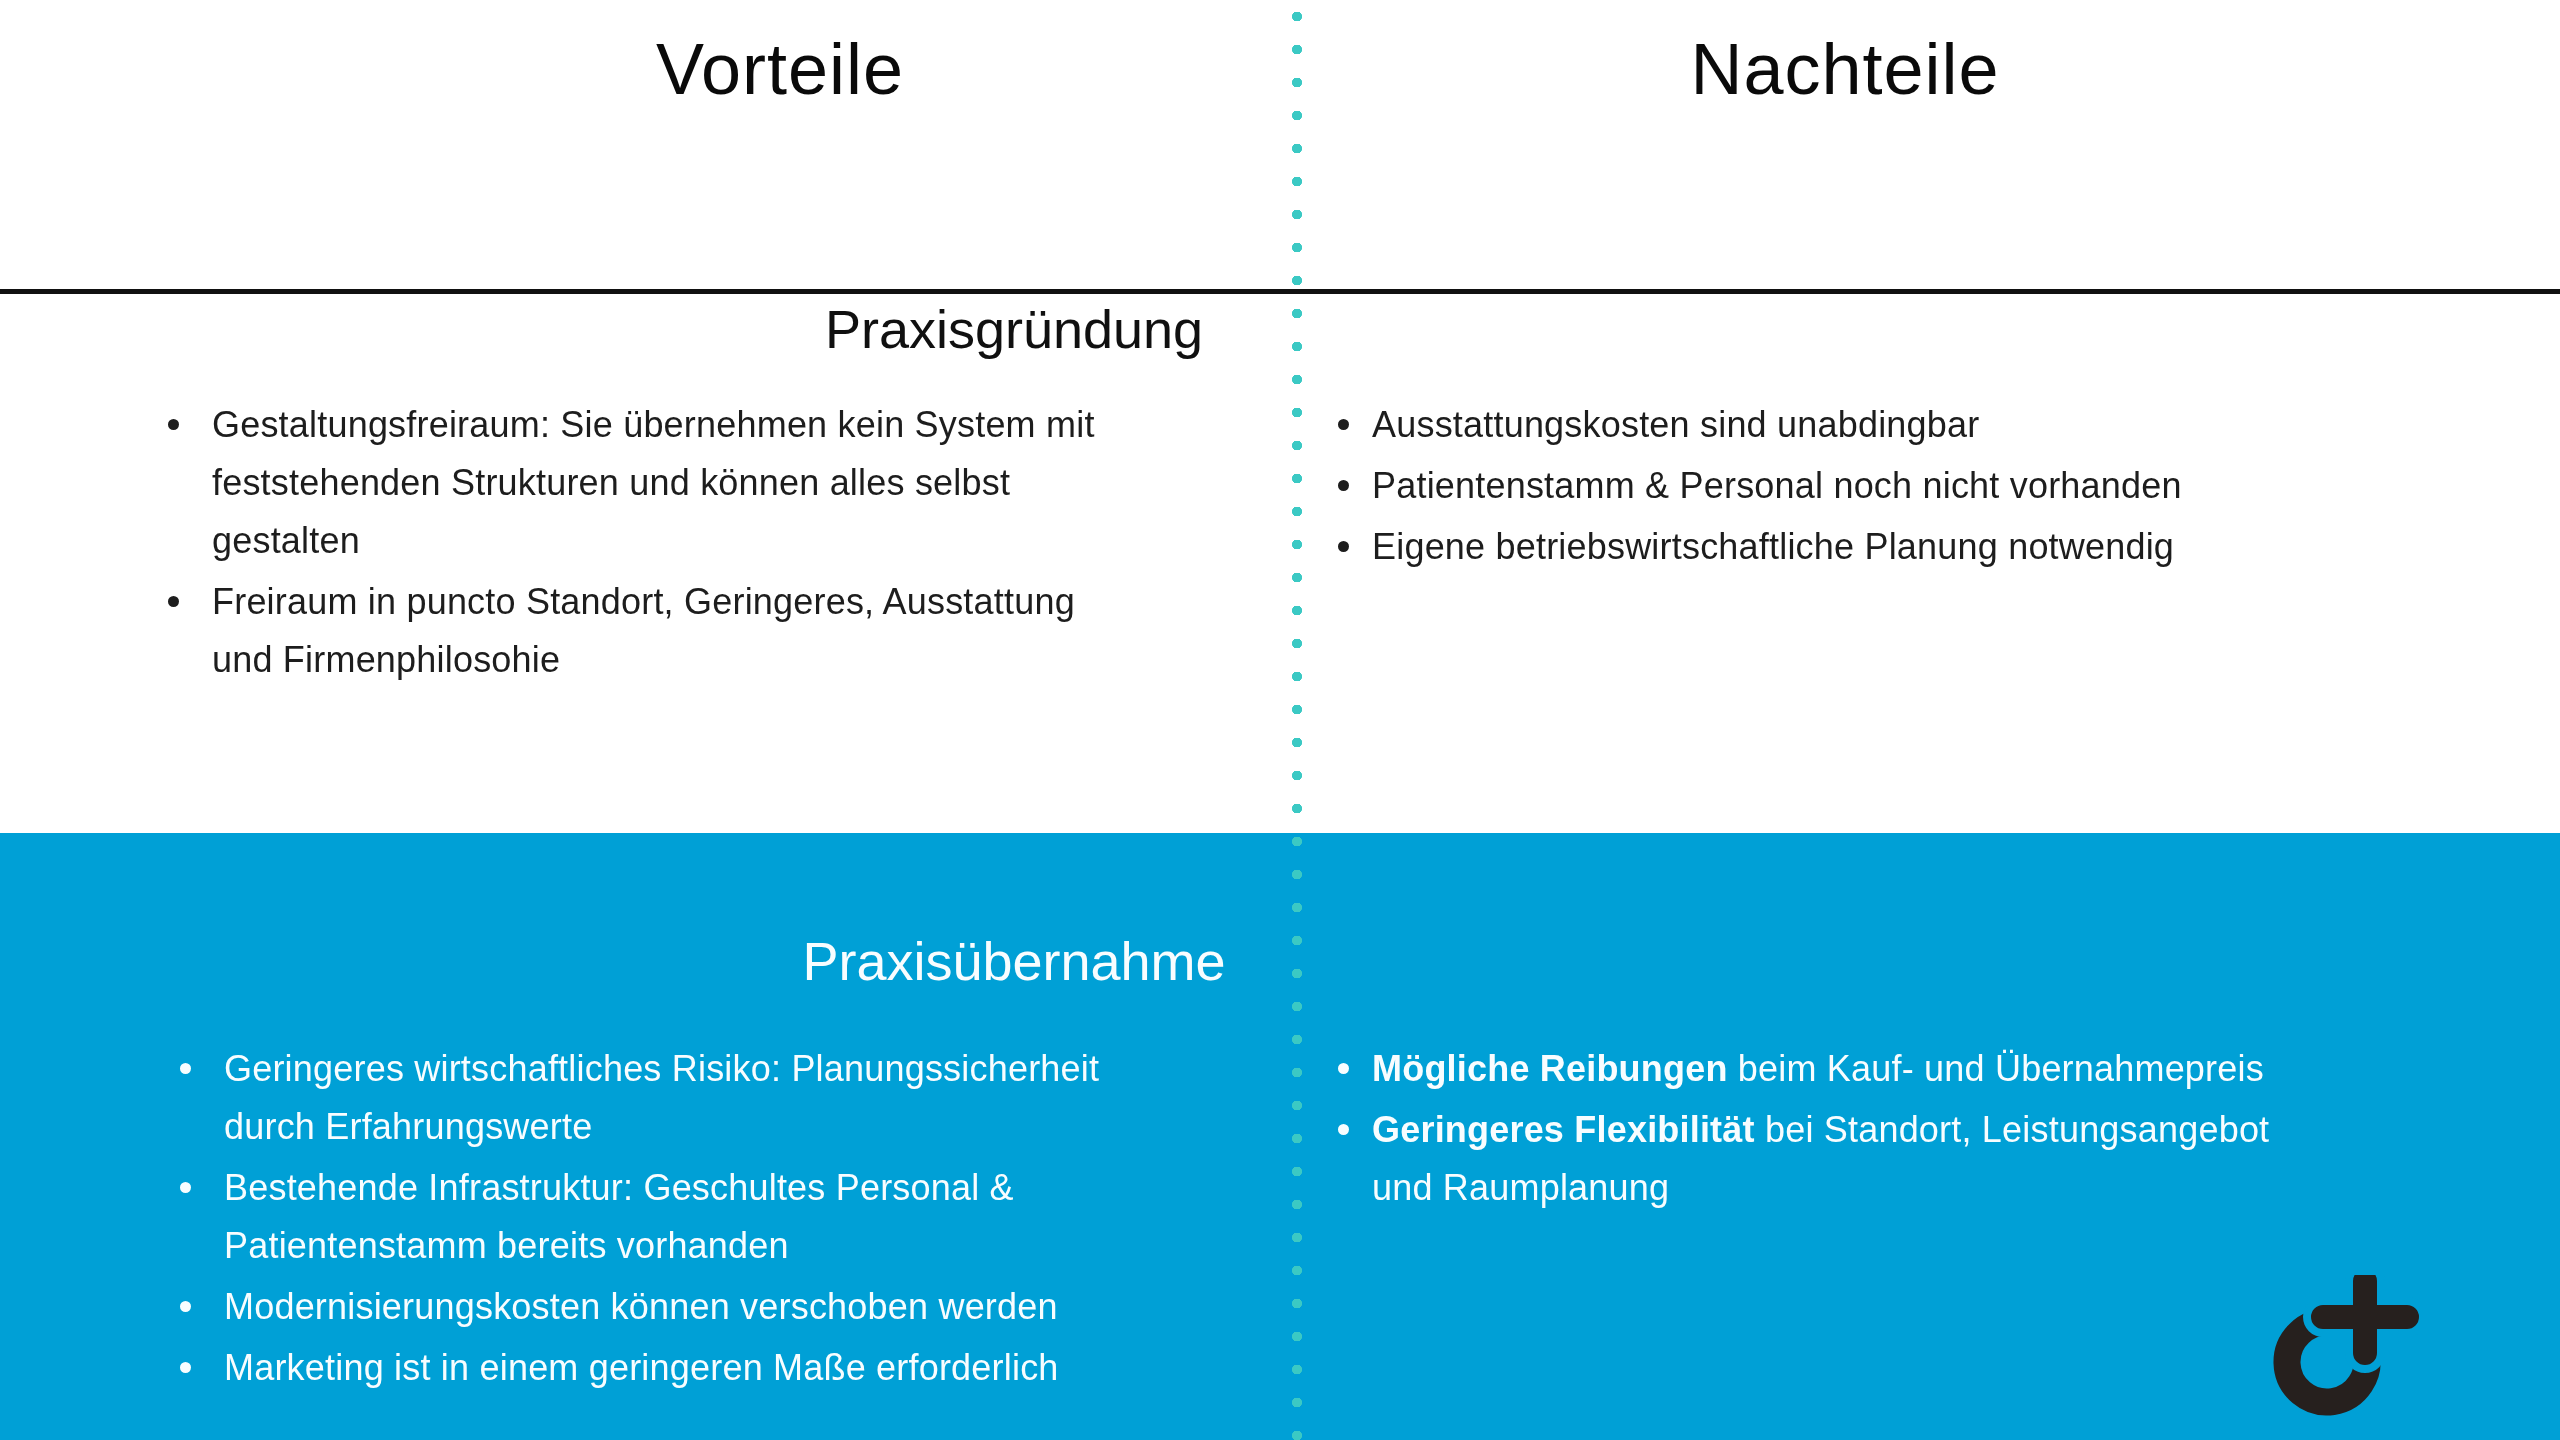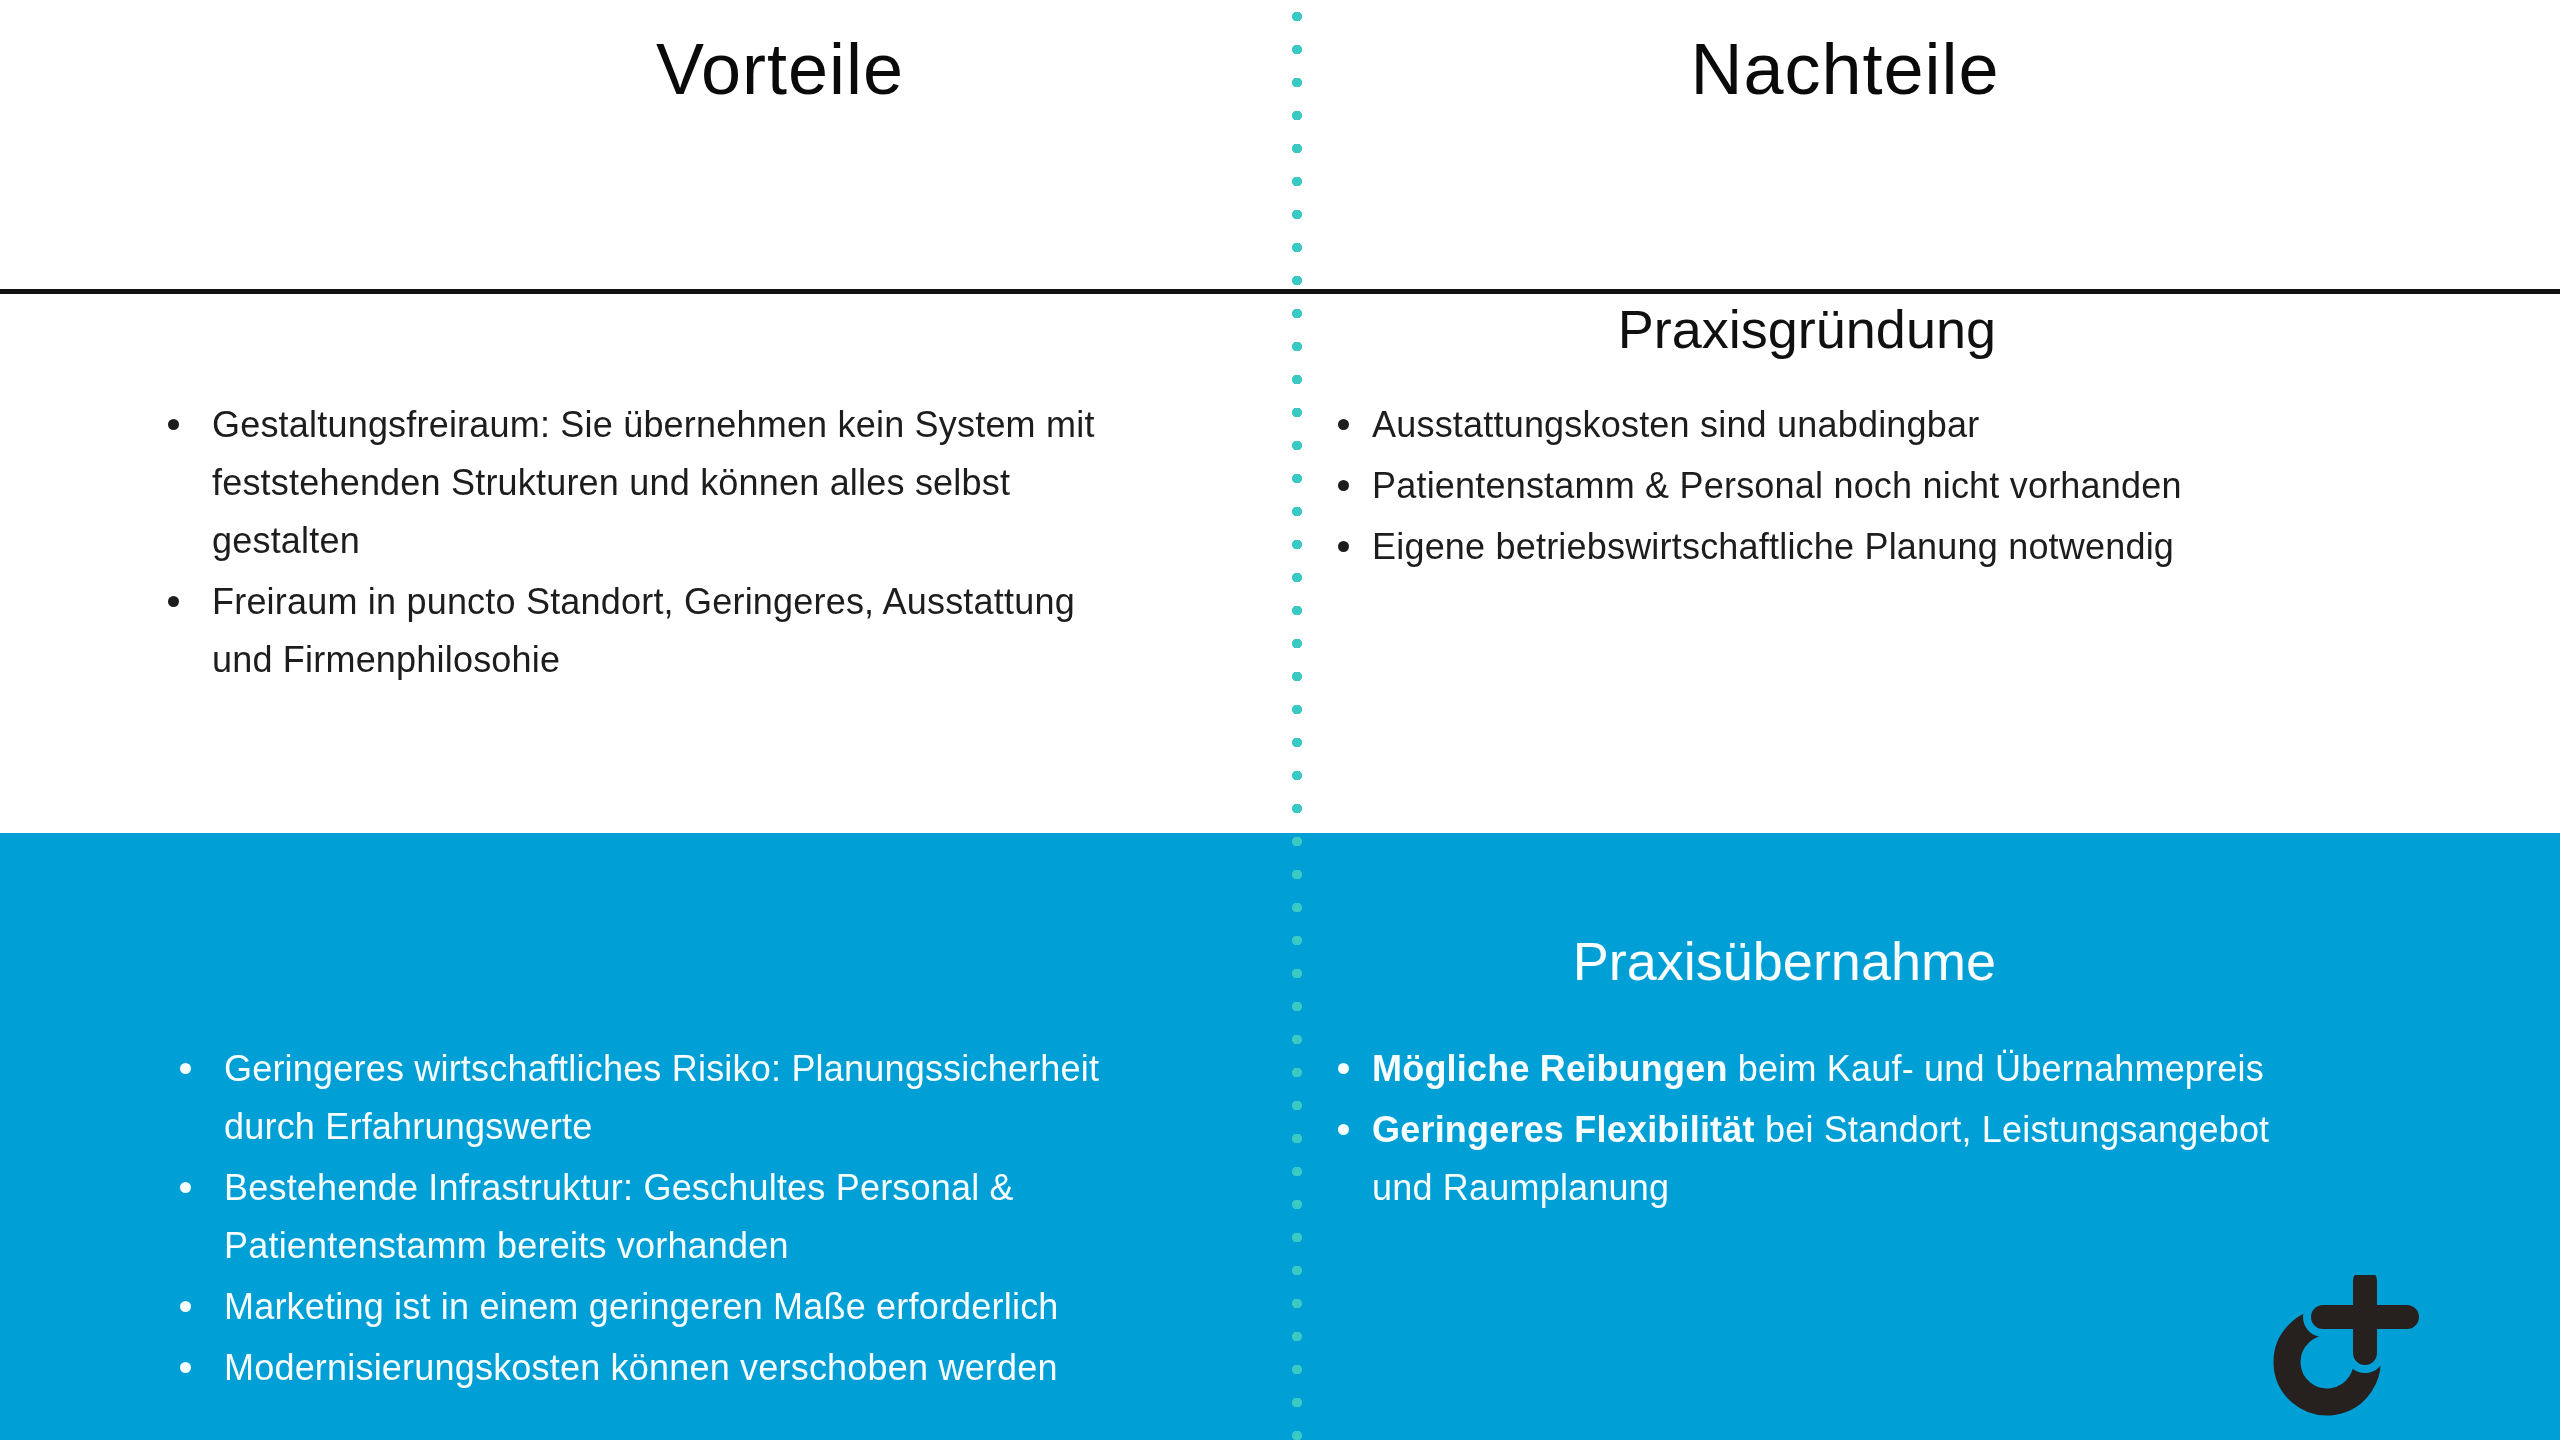--- a/index.html
+++ b/index.html
@@ -32,21 +32,21 @@
 
   .header-title {
     position: absolute; top: 26px; font-size: 72px; line-height: 1.2;
     font-weight: 500; color: #0a0a0a; z-index: 2; letter-spacing: 1px;
     text-align: center;
   }
   #left-header  { left: 0;      width: 1300px; transform: translateX(130px); }
   #right-header { left: 1300px; width: 1260px; transform: translateX(-85px); }
 
   .section-title {
-    position: absolute; left: 0; width: 2028px; text-align: right;
+    position: absolute; left: 0; width: 2028px; text-align: center;
     font-size: 54px; line-height: 1.35; font-weight: 500; z-index: 2;
   }
   .section-title span { display: inline-block; padding: 0 32px; }
   #sec1-title { top: 293px; color: #101010; }
   #sec1-title span { background: #ffffff; }
   #sec2-title { top: 925px; color: var(--text-light); }
   #sec2-title span { background: var(--accent-blue); }
 
   ul.bullets {
     position: absolute; list-style: none; margin: 0; padding: 0;
@@ -100,22 +100,22 @@
 <ul class="bullets dark-list" id="s1-right">
     <li><span>Ausstattungskosten sind unabdingbar</span></li>
     <li><span>Patientenstamm &amp; Personal noch nicht vorhanden</span></li>
     <li><span>Eigene betriebswirtschaftliche Planung notwendig</span></li>
   </ul>
 <ul class="bullets light-list" id="s2-left">
     <li><span>Geringeres wirtschaftliches Risiko: Planungssicherheit
 durch Erfahrungswerte</span></li>
     <li><span>Bestehende Infrastruktur: Geschultes Personal &amp;
 Patientenstamm bereits vorhanden</span></li>
+    <li><span>Modernisierungskosten können verschoben werden</span></li>
     <li><span>Marketing ist in einem geringeren Maße erforderlich</span></li>
-    <li><span>Modernisierungskosten können verschoben werden</span></li>
   </ul>
 <ul class="bullets light-list" id="s2-right">
     <li><span class="bold">Mögliche Reibungen</span><span> beim Kauf- und Übernahmepreis</span></li>
     <li><span class="bold">Geringeres Flexibilität</span><span> bei Standort, Leistungsangebot
 und Raumplanung</span></li>
   </ul>
 
 <svg class="logo" viewBox="0 0 150 150" xmlns="http://www.w3.org/2000/svg" aria-hidden="true">
 
   <path d="M 95.6 76.6 A 40 40 0 1 1 60.5 47.2" fill="none" stroke="currentColor" stroke-width="27" stroke-linecap="round"></path>

